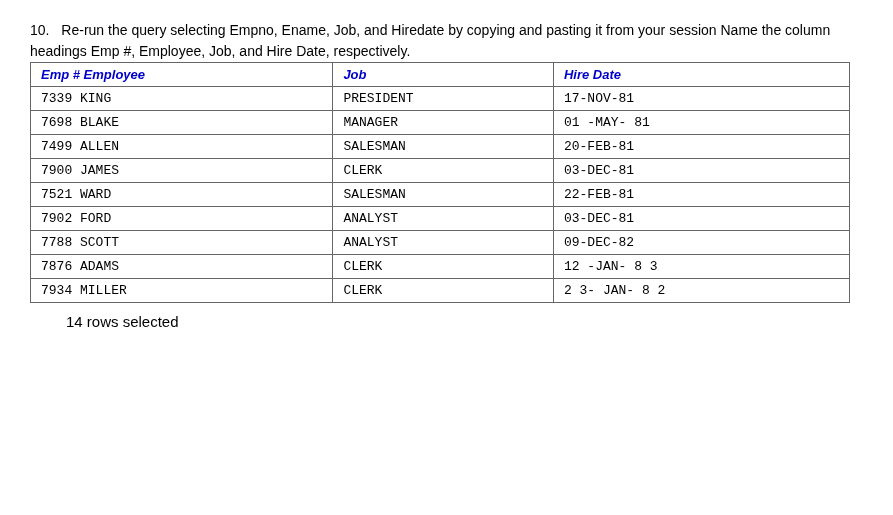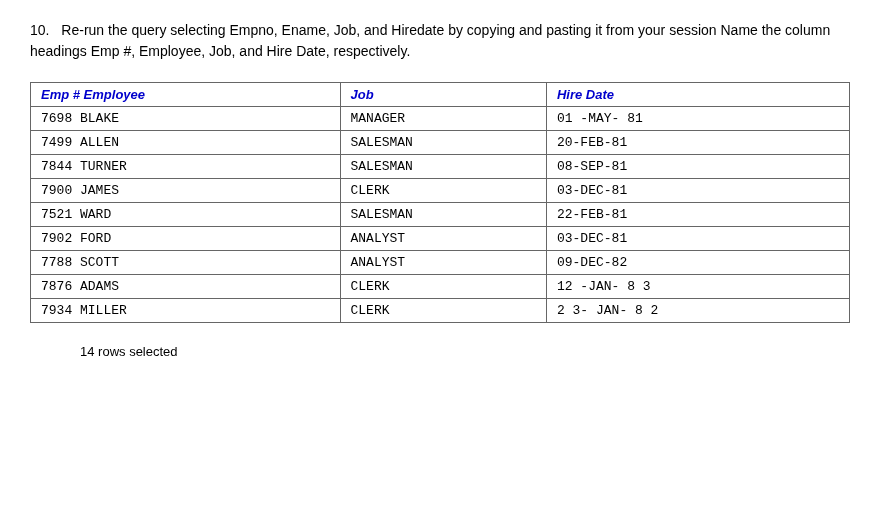--- a/index.html
+++ b/index.html
@@ -9,85 +9,84 @@
       font-size: 14px;
       color: #000;
       width: 893px;
       min-height: 515px;
       padding: 20px 30px;
     }
     .instructions {
       font-size: 14px;
       color: #000;
       line-height: 1.5;
-      margin-bottom: 20px;
     }
     .instructions span.num {
       margin-right: 8px;
     }
     table {
       border-collapse: collapse;
       width: 820px;
-      margin-bottom: 21px;
+      margin-bottom: 10px;
       padding-left: 45px;
     }
     th, td {
       border: 1px solid #666;
       padding: 4px 10px;
       font-size: 13px;
     }
     th {
       color: #00c;
       font-weight: bold;
       font-style: italic;
       background: #fff;
       text-align: left;
       font-family: Arial, sans-serif;
     }
     td {
       font-family: 'Courier New', Courier, monospace;
       color: #000;
     }
     .footer-text {
-      font-size: 13px;
+      font-size: 15px;
       color: #000;
-      margin-left: 50px;
+      margin-left: 36px;
     }
   </style>
 </head>
 <body>
 
 <div class="instructions">
   <span class="num">10.</span>
   <span>Re-run the query selecting Empno, Ename, Job, and Hiredate by copying and pasting it from your session Name the column headings Emp #, Employee, Job, and Hire Date, respectively.</span>
 </div>
 
 <table>
   <thead>
     <tr>
       <th>Emp # Employee</th>
       <th>Job</th>
       <th>Hire Date</th>
     </tr>
   </thead>
   <tbody id="table-body">
+  <tr>
+      <td>7339 KING</td>
+      <td>PRESIDENT</td>
+      <td>17-NOV-81</td>
+    </tr>
       <tr>
       <td>7698 BLAKE</td>
       <td>MANAGER</td>
       <td>01 -MAY- 81</td>
     </tr>
       <tr>
       <td>7499 ALLEN</td>
       <td>SALESMAN</td>
       <td>20-FEB-81</td>
-    </tr>
-      <tr>
-      <td>7844 TURNER</td>
-      <td>SALESMAN</td>
-      <td>08-SEP-81</td>
     </tr>
       <tr>
       <td>7900 JAMES</td>
       <td>CLERK</td>
       <td>03-DEC-81</td>
     </tr>
       <tr>
       <td>7521 WARD</td>
       <td>SALESMAN</td>
       <td>22-FEB-81</td>

